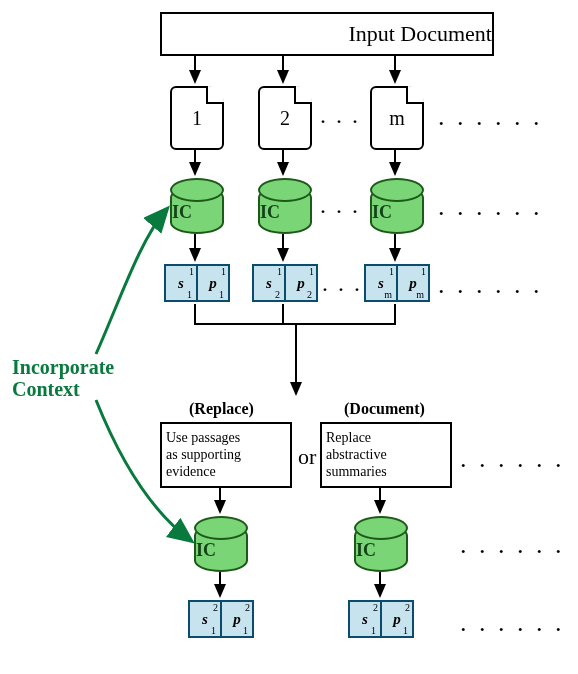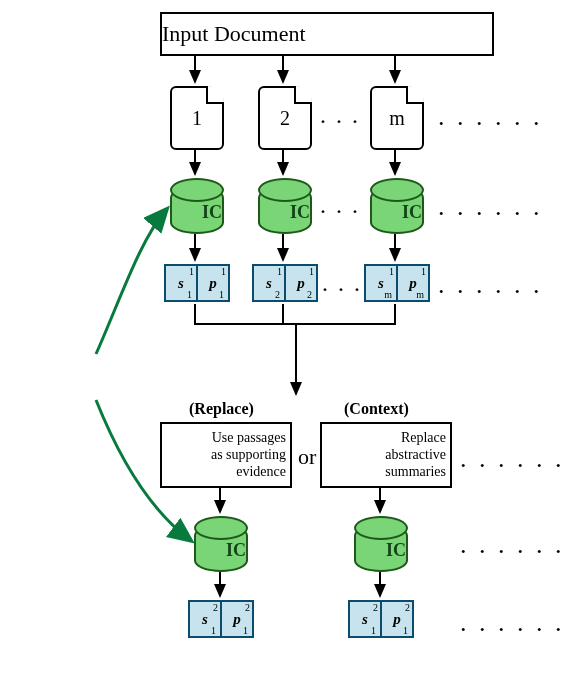--- a/index.html
+++ b/index.html
@@ -20,21 +20,21 @@
   .input-box {
     position: absolute;
     left: 160px;
     top: 12px;
     width: 330px;
     height: 40px;
     border: 2px solid #000;
     background: #fff;
     display: flex;
     align-items: center;
-    justify-content: flex-start;
+    justify-content: flex-end;
     font-size: 22px;
   }
   .page {
     position: absolute;
     width: 50px;
     height: 60px;
     border: 2px solid #000;
     border-radius: 6px 18px 6px 6px;
     background: #fff;
     display: flex;
@@ -56,21 +56,21 @@
   }
   .ic {
     position: absolute;
     width: 50px;
     height: 44px;
     background: #7ad576;
     border: 2px solid #1d5a1a;
     border-radius: 50% / 24%;
     display: flex;
     align-items: center;
-    justify-content: flex-end;
+    justify-content: flex-start;
     font-weight: bold;
     font-size: 18px;
     color: #14431a;
   }
   .ic::before {
     content: "";
     position: absolute;
     top: -10px;
     left: -2px;
     right: -2px;
@@ -142,21 +142,21 @@
     line-height: 1.1;
     text-align: left;
   }
   .actionbox {
     position: absolute;
     width: 120px;
     border: 2px solid #000;
     background: #fff;
     padding: 6px 4px;
     font-size: 14px;
-    text-align: right;
+    text-align: left;
     line-height: 1.2;
   }
   .action-title {
     position: absolute;
     font-weight: bold;
     font-size: 16px;
   }
   .or-label {
     position: absolute;
     font-size: 22px;
@@ -243,23 +243,27 @@
         <span class="sub">m</span>
       </div>
     <div class="sp-cell">
         <span>p</span>
         <span class="sup">1</span>
         <span class="sub">m</span>
       </div>
   </div>
   <div class="trailing-dots" style="left:438px; top:270px;">. . . . . .</div>
 
+  <div class="ic-label">
+    <span style="white-space:pre-line;">Incorporate
+Context</span>
+  </div>
 
   <div class="action-title" style="left:189px; top:400px;">(Replace)</div>
-  <div class="action-title" style="left:344px; top:400px;">(Context)</div>
+  <div class="action-title" style="left:344px; top:400px;">(Document)</div>
 
   <div class="actionbox" style="left:160px; top:422px;">
     <span style="white-space:pre-line;">Use passages
 as supporting
 evidence</span>
   </div>
   <div class="or-label" style="left:298px; top:444px;">or</div>
   <div class="actionbox" style="left:320px; top:422px;">
     <span style="white-space:pre-line;">Replace
 abstractive

